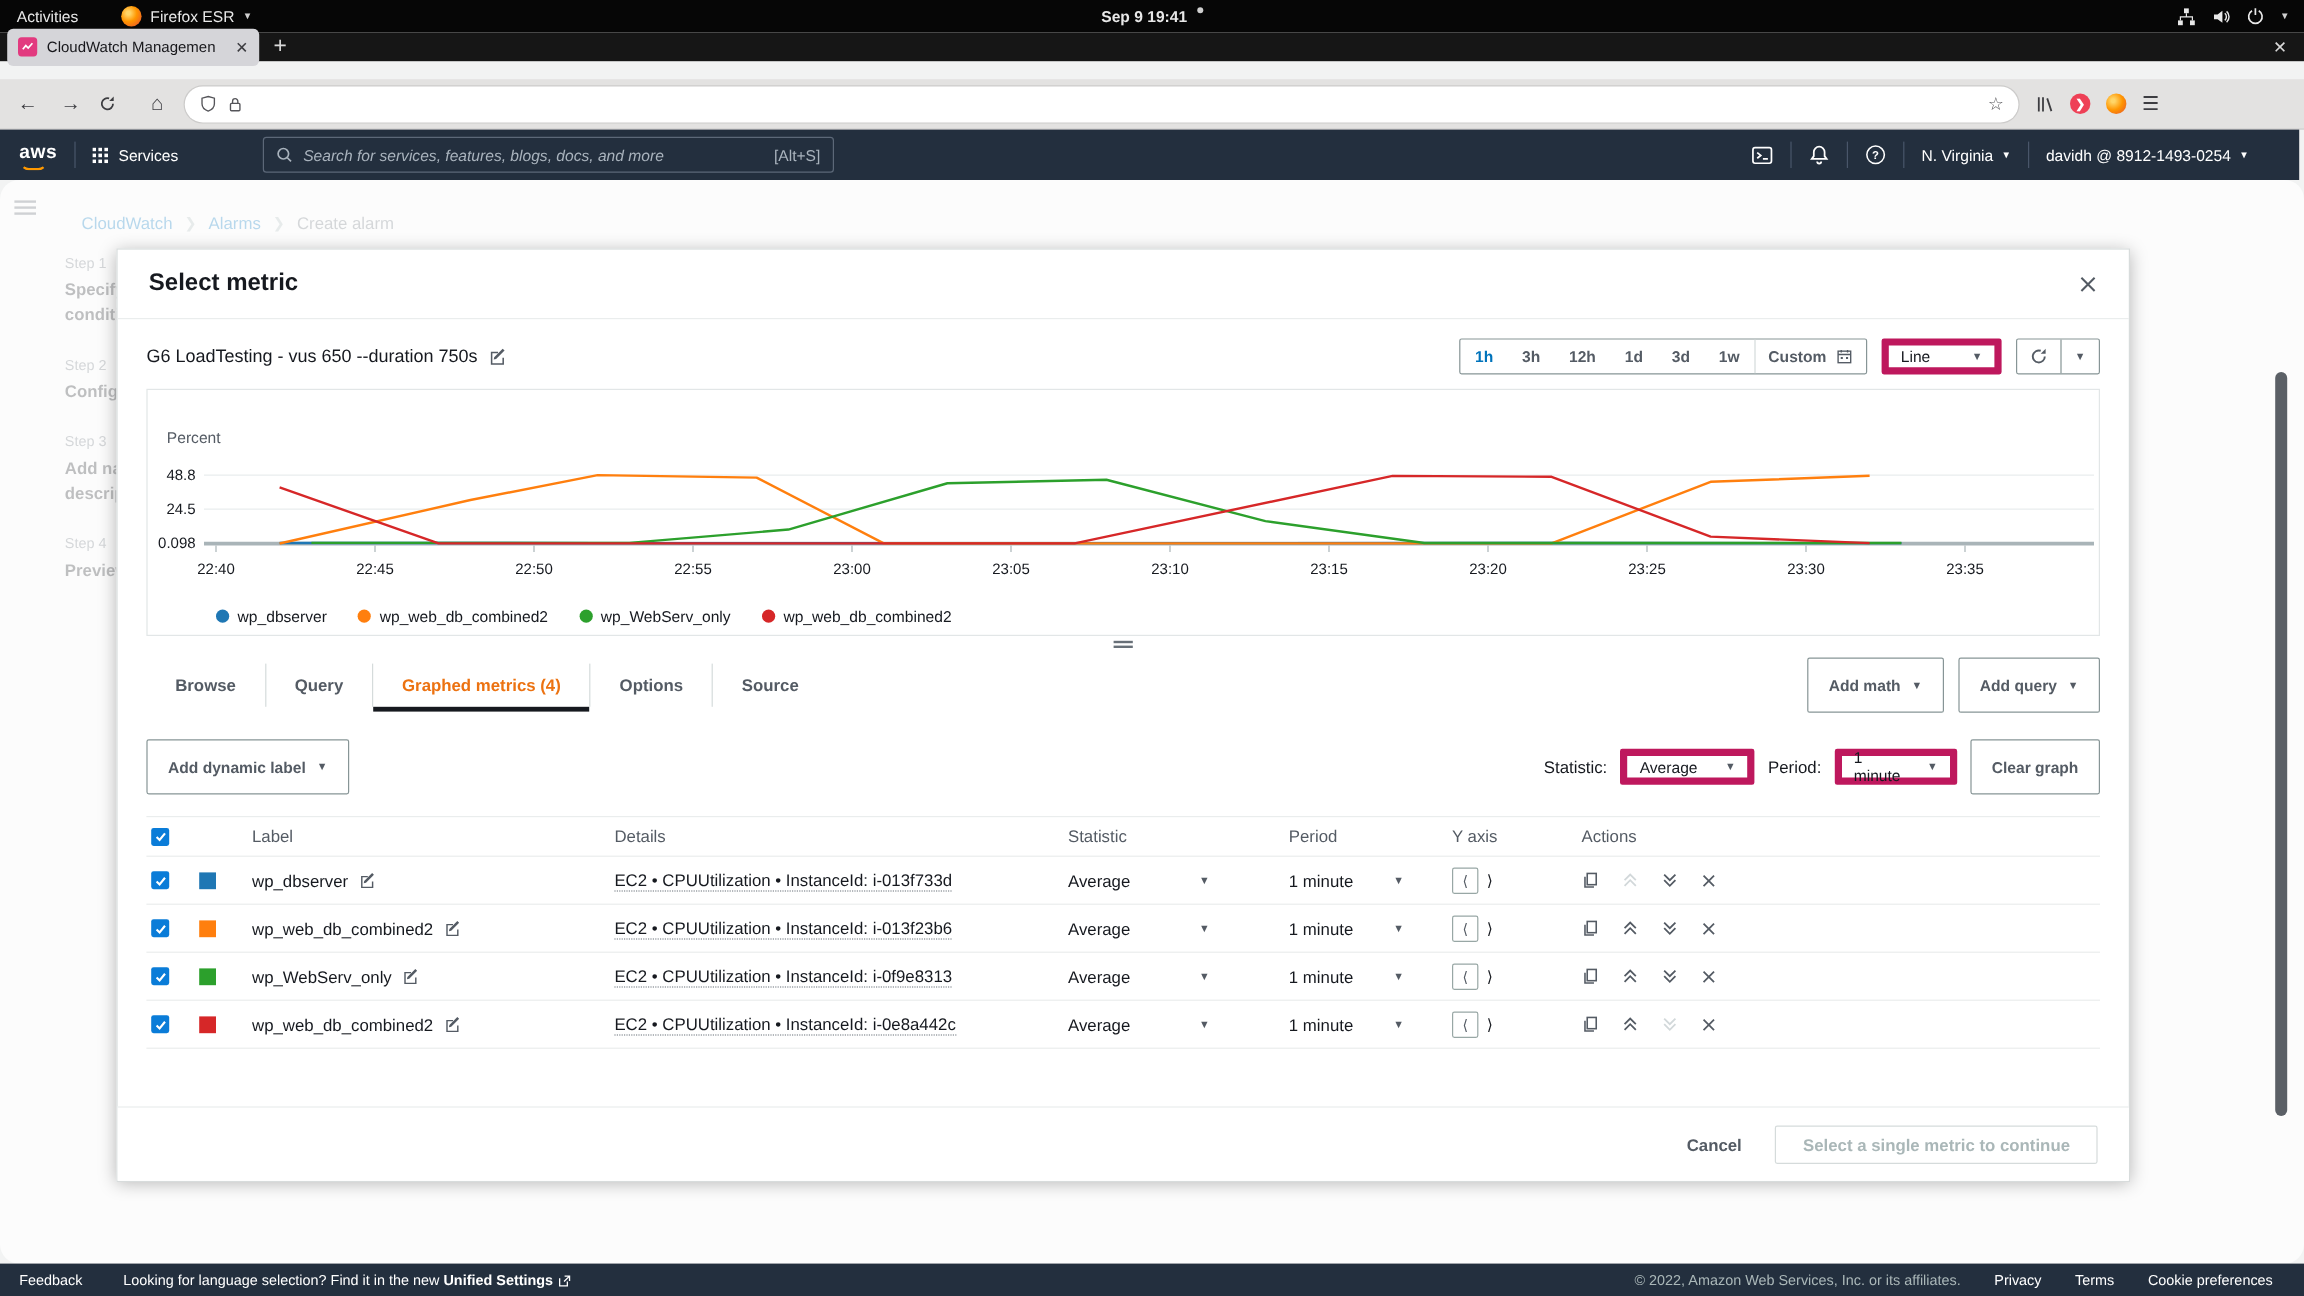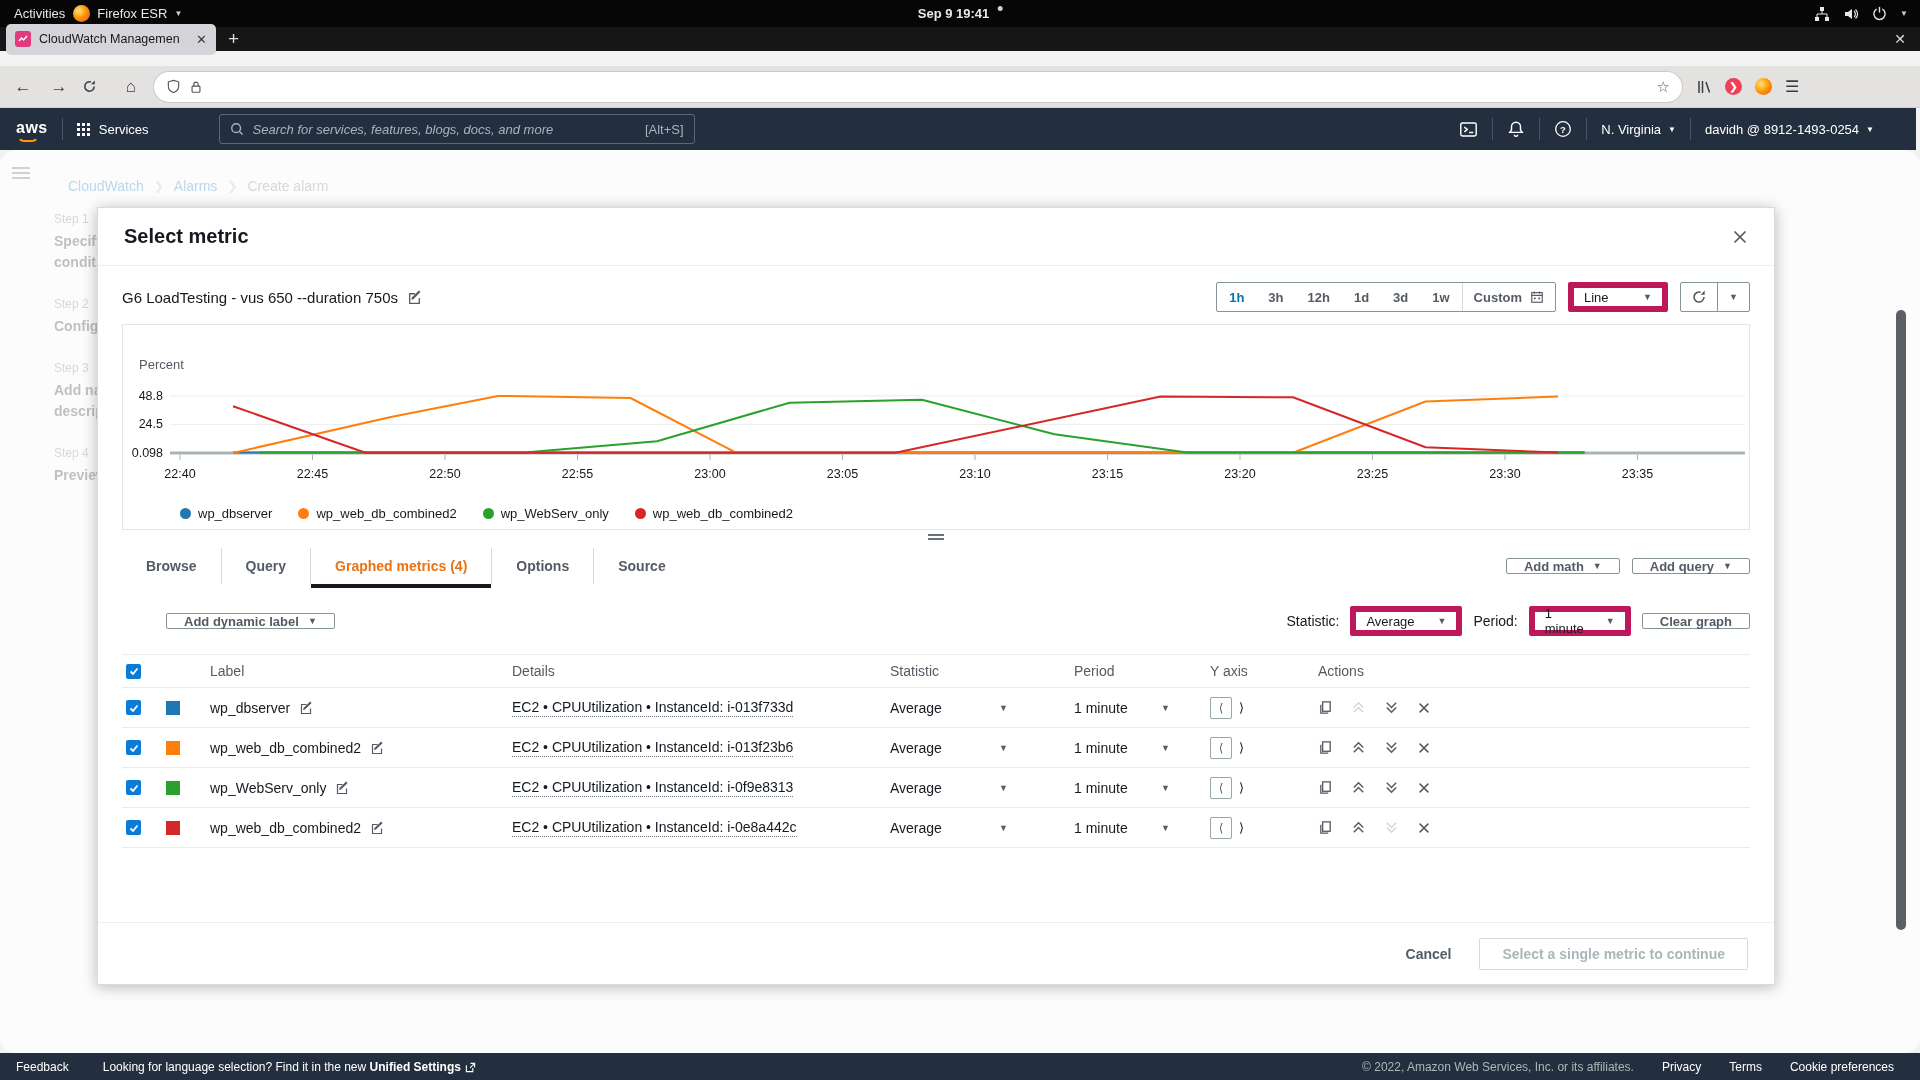--- a/index.html
+++ b/index.html
@@ -2,21 +2,21 @@
 <html><head>
 <meta charset="utf-8">
 <style>
   * { margin:0; padding:0; box-sizing:border-box; }
   html,body { width:1920px; height:1080px; overflow:hidden; }
   body { font-family:"Liberation Sans", sans-serif; background:#f2f3f3; position:relative; }
   svg { display:block; }
 
   
   .gnome-bar { position:absolute; top:0; left:0; right:0; height:27px; background:#060606; color:#e8e8e8; display:flex; align-items:center; font-size:13px; }
-  .gnome-left { display:flex; align-items:center; gap:8px; padding-left:14px; }
+  .gnome-left { display:flex; align-items:center; gap:36px; padding-left:14px; }
   .gnome-item { display:flex; align-items:center; gap:7px; cursor:default; }
   .gnome-clock { position:absolute; left:50%; transform:translateX(-50%); display:flex; align-items:flex-start; gap:8px; font-weight:700; }
   .notif-dot { width:5px; height:5px; border-radius:50%; background:#cfcfcf; }
   .gnome-right { margin-left:auto; display:flex; align-items:center; gap:13px; padding-right:12px; }
   .ff-badge { width:17px; height:17px; border-radius:50%; background:radial-gradient(circle at 35% 35%, #ffd567 10%, #ff9500 45%, #e8562a 90%); }
   .caret-sm { font-size:8px; color:#cfcfcf; }
 
   
   .tabbar { position:absolute; top:27px; left:0; right:0; height:24px; background:#161616; display:flex; align-items:center; padding:0 6px; }
   .tab { width:210px; height:31px; background:#d5d5d9; border-radius:5px; display:flex; align-items:center; gap:8px; padding:0 9px; color:#17171b; font-size:12.5px; }
@@ -94,24 +94,24 @@
 
   .resize-handle { width:16px; margin:4px auto 8px; }
   .resize-handle i { display:block; height:2px; background:#687078; margin:2px 0; }
 
   .tabs-row { display:flex; align-items:center; }
   .tab-item { padding:10px 24px; font-size:14px; font-weight:700; color:#545b64; position:relative; }
   .tab-item + .tab-item { border-left:1px solid #d5dbdb; }
   .tab-item.active { color:#ec7211; }
   .tab-item.active::after { content:''; position:absolute; left:0; right:0; bottom:-4px; height:4px; background:#16191f; }
   .tabs-right { margin-left:auto; display:flex; gap:12px; }
-  .btn { height:16px; padding:0 17px; border:1px solid #879596; border-radius:2px; background:#fff; font-size:13px; font-weight:700; color:#545b64; display:inline-flex; align-items:center; gap:9px; }
+  .btn { height:46px; padding:0 17px; border:1px solid #879596; border-radius:2px; background:#fff; font-size:13px; font-weight:700; color:#545b64; display:inline-flex; align-items:center; gap:9px; }
   .btn .car { font-size:9px; }
 
-  .ctl-row { margin-top:22px; display:flex; align-items:center;margin-left:44px; }
+  .ctl-row { margin-top:22px; display:flex; align-items:center; }
   .ctl-right { margin-left:auto; display:flex; align-items:center; gap:11px; font-size:14px; color:#16191f; }
   .sel-stat { width:112px; } .sel-period { width:102px; }
 
   .mtable { margin-top:18px; }
   .trow { display:grid; grid-template-columns:44px 44px 302px 378px 184px 136px 108px 1fr; align-items:center; height:40px; border-bottom:1px solid #eaeded; font-size:14px; color:#16191f; }
   .trow.thead { height:34px; color:#545b64; border-top:1px solid #eaeded; }
   .cb { width:15px; height:15px; border-radius:2px; background:#0a7cd8; margin-left:4px; display:flex; align-items:center; justify-content:center; }
   .swatch { width:14px; height:14px; }
   .lbl-cell { display:flex; align-items:center; gap:9px; }
   .detail { justify-self:start; border-bottom:1px dotted #687078; padding-bottom:1px; white-space:nowrap; }

